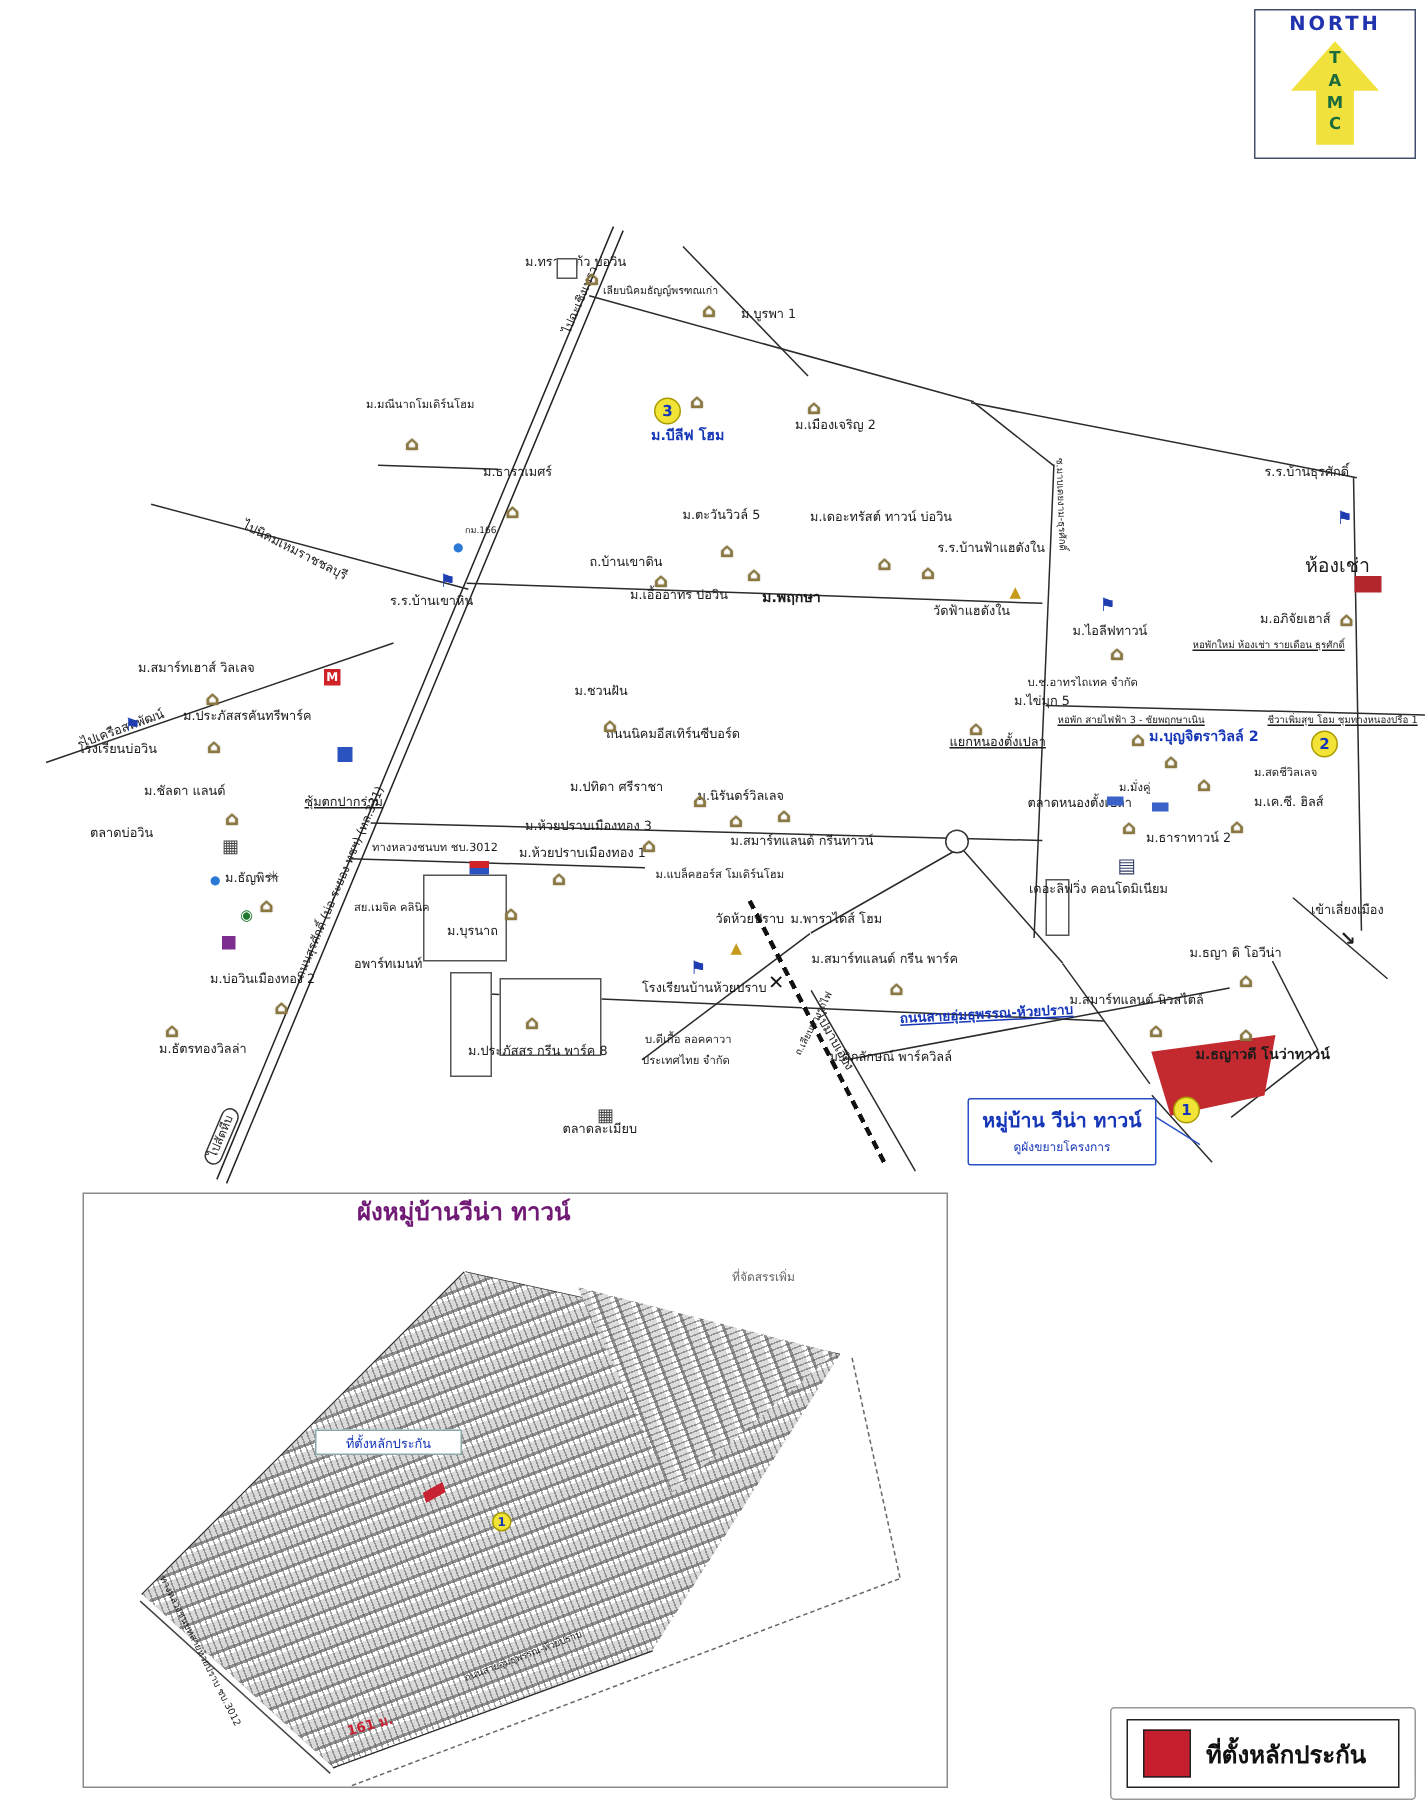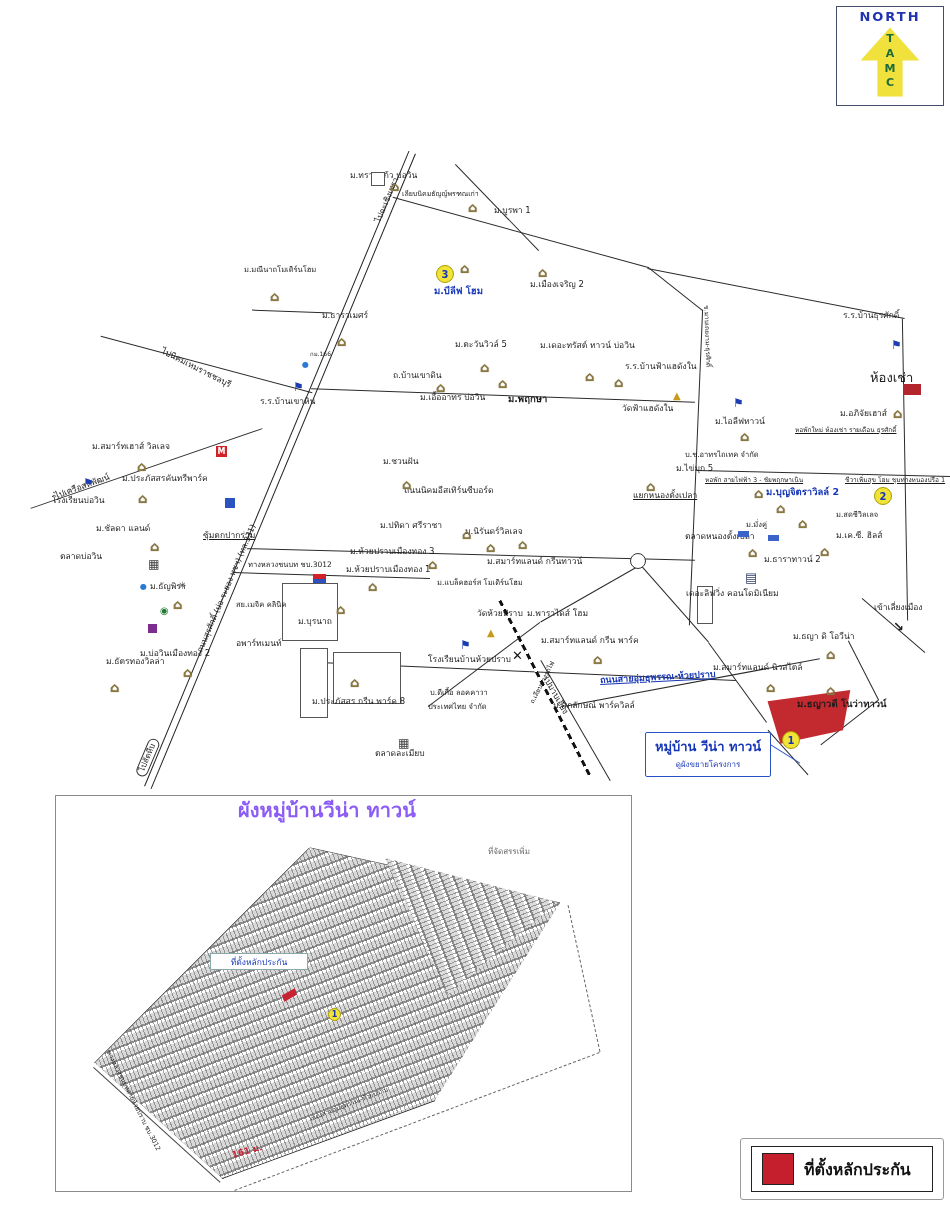--- a/index.html
+++ b/index.html
@@ -202,41 +202,41 @@
     <span class="lbl" style="left: 541px; top: 636px;">ม.สมาร์ทแลนด์ กรีน พาร์ค</span>
     <span class="lbl" style="left: 428px; top: 655px;">โรงเรียนบ้านห้วยปราบ</span>
     <span class="lbl" style="left: 430px; top: 689px; font-size: 7.5px;">บ.ดีเกื้อ ลอคคาวา</span>
     <span class="lbl" style="left: 428px; top: 703px; font-size: 7.5px;">ประเทศไทย จำกัด</span>
     <span class="lbl" style="left: 553px; top: 701px;">ม.ศุภลักษณ์ พาร์ควิลล์</span>
     <span class="lbl" style="left: 375px; top: 749px;">ตลาดละเมียบ</span>
     <span class="lbl" style="left: 298px; top: 617px;">ม.บุรนาถ</span>
     <span class="lbl" style="left: 236px; top: 639px;">อพาร์ทเมนท์</span>
     <span class="lbl" style="left: 236px; top: 601px; font-size: 7.5px;">สย.เมจิค คลินิค</span>
     <span class="lbl" style="left: 140px; top: 649px;">ม.บ่อวินเมืองทอง 2</span>
-    <span class="lbl" style="left: 106px; top: 657px; text-align: right;">ม.ธัตรทองวิลล่า</span>
+    <span class="lbl" style="left: 106px; top: 696px; text-align: right;">ม.ธัตรทองวิลล่า</span>
     <span class="lbl" style="left: 312px; top: 697px;">ม.ประภัสสร กรีน พาร์ค 8</span>
     <span class="lbl" style="left: 92px; top: 442px;">ม.สมาร์ทเฮาส์ วิลเลจ</span>
     <span class="lbl" style="left: 52px; top: 496px;">โรงเรียนบ่อวิน</span>
     <span class="lbl" style="left: 122px; top: 474px;">ม.ประภัสสรคันทรีพาร์ค</span>
     <span class="lbl" style="left: 96px; top: 524px;">ม.ชัลดา แลนด์</span>
     <span class="lbl" style="left: 60px; top: 552px;">ตลาดบ่อวิน</span>
     <span class="lbl" style="left: 203px; top: 531px; text-decoration: underline;">ซุ้มตกปากร่วม</span>
     <span class="lbl" style="left: 260px; top: 397px;">ร.ร.บ้านเขาหิน</span>
     <span class="lbl" style="left: 393px; top: 371px;">ถ.บ้านเขาดิน</span>
     <span class="lbl" style="left: 248px; top: 561px; font-size: 7.5px;">ทางหลวงชนบท ชบ.3012</span>
     <span class="lbl" style="left: 200px; top: 648px; font-size: 8px; transform: rotate(-67deg);">ถนนสุรศักดิ์ (บ่อ-ระยอง ทชฯ) (ทล.331)</span>
     <span class="lbl" style="left: 378px; top: 218px; font-size: 8px; transform: rotate(-67deg);">ไปฉะเชิงเทรา</span>
     <span class="lbl" style="left: 162px; top: 346px; transform: rotate(27deg);">ไปนิคมเหมราชชลบุรี</span>
     <span class="lbl" style="left: 55px; top: 492px; transform: rotate(-20deg);">ไปเครือสหพัฒน์</span>
     <span class="lbl boxed" style="left: 140px; top: 770px; font-size: 8px; transform: rotate(-67deg);">ไปสัตหีบ</span>
     <span class="lbl" style="left: 545px; top: 672px; transform: rotate(60deg);">ไปมาบเอียง</span>
     <span class="lbl" style="left: 706px; top: 302px; font-size: 6.5px; transform: rotate(88deg);">ซ.มาบเตยงาม-ธุรศักดิ์</span>
     <span class="lbl" style="left: 532px; top: 700px; font-size: 6.5px; transform: rotate(-63deg);">ถ.เลียบทางรถไฟ</span>
     <span class="lbl" style="left: 600px; top: 676px; font-size: 9px; color: rgb(22, 54, 184); font-weight: 700; text-decoration: underline; transform: rotate(-3deg);">ถนนสายอุ่มธุพรรณ-ห้วยปราบ</span>
-    <span class="lbl" style="left: 238px; top: 800px; font-size: 20px; color: #8b5cf6; font-weight: 700;">ผังหมู่บ้านวีน่า ทาวน์</span>
+    <span class="lbl" style="left: 238px; top: 800px; font-size: 16px; color: #701a75; font-weight: 700;">ผังหมู่บ้านวีน่า ทาวน์</span>
     <span class="lbl" style="left: 488px; top: 848px; font-size: 8px; color: rgb(102, 102, 102);">ที่จัดสรรเพิ่ม</span>
     <span class="lbl" style="left: 232px; top: 1151px; font-size: 9px; color: rgb(200, 35, 51); font-weight: 700; transform: rotate(-15deg);">161 ม.</span>
     <span class="lbl" style="left: 108px; top: 1048px; font-size: 6.5px; transform: rotate(63deg);">ทางหลวงชนบทสายห้วยปราบ ชบ.3012</span>
     <span class="lbl" style="left: 310px; top: 1116px; font-size: 6.5px; transform: rotate(-21deg);">ถนนสายอุ่มธุพรรณ-ห้วยปราบ</span>
     <span class="house" style="left: 390px; top: 180px;">⌂</span>
     <span class="house" style="left: 468px; top: 201px;">⌂</span>
     <span class="house" style="left: 460px; top: 262px;">⌂</span>
     <span class="house" style="left: 538px; top: 266px;">⌂</span>
     <span class="house" style="left: 270px; top: 290px;">⌂</span>
     <span class="house" style="left: 337px; top: 335px;">⌂</span>

